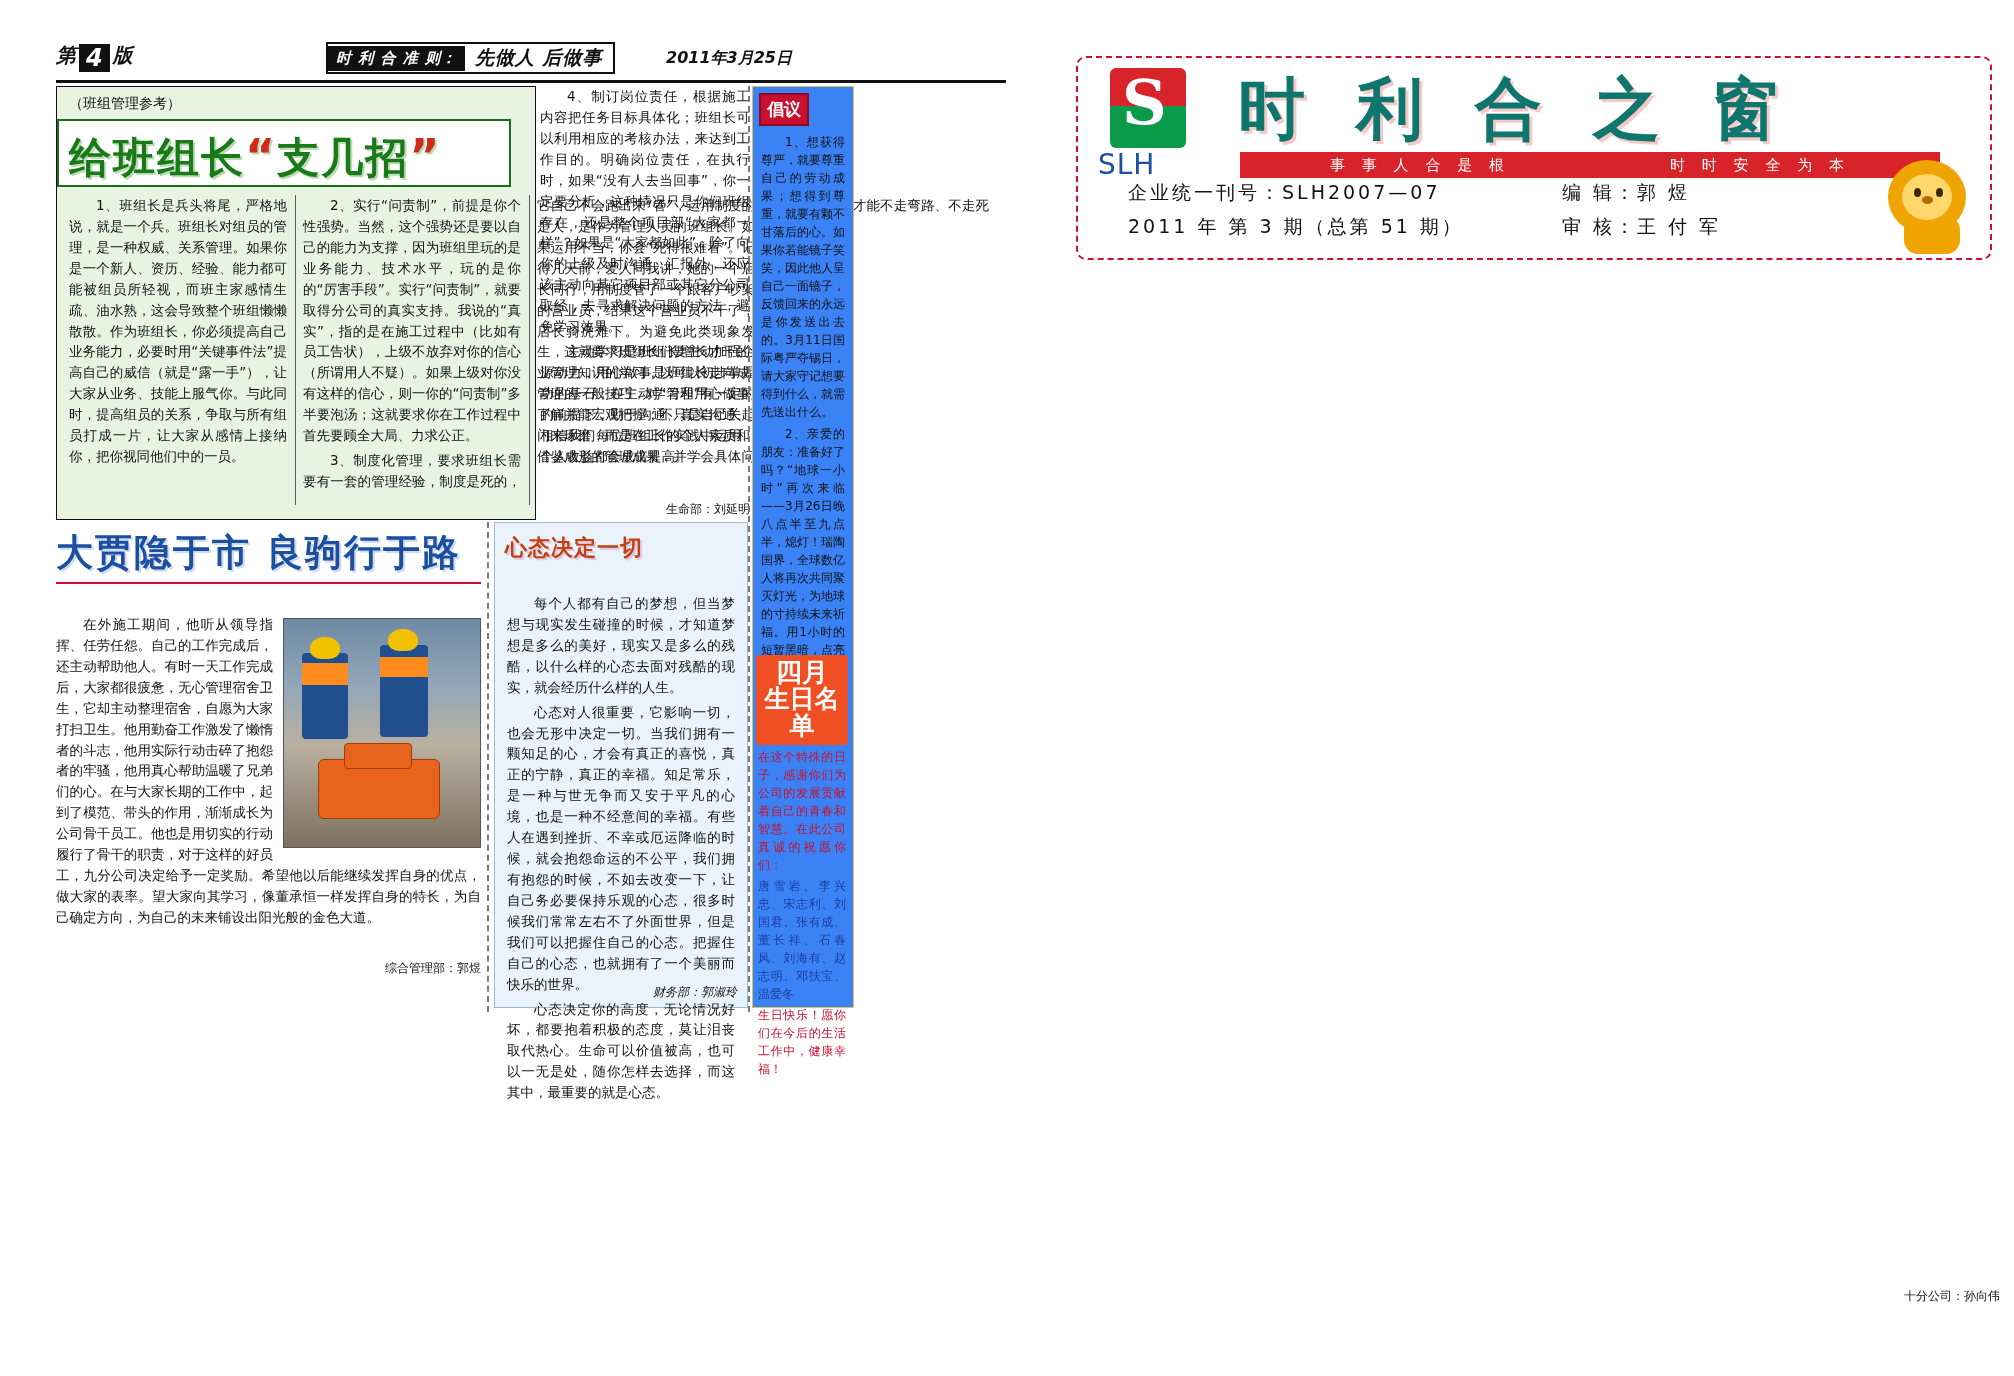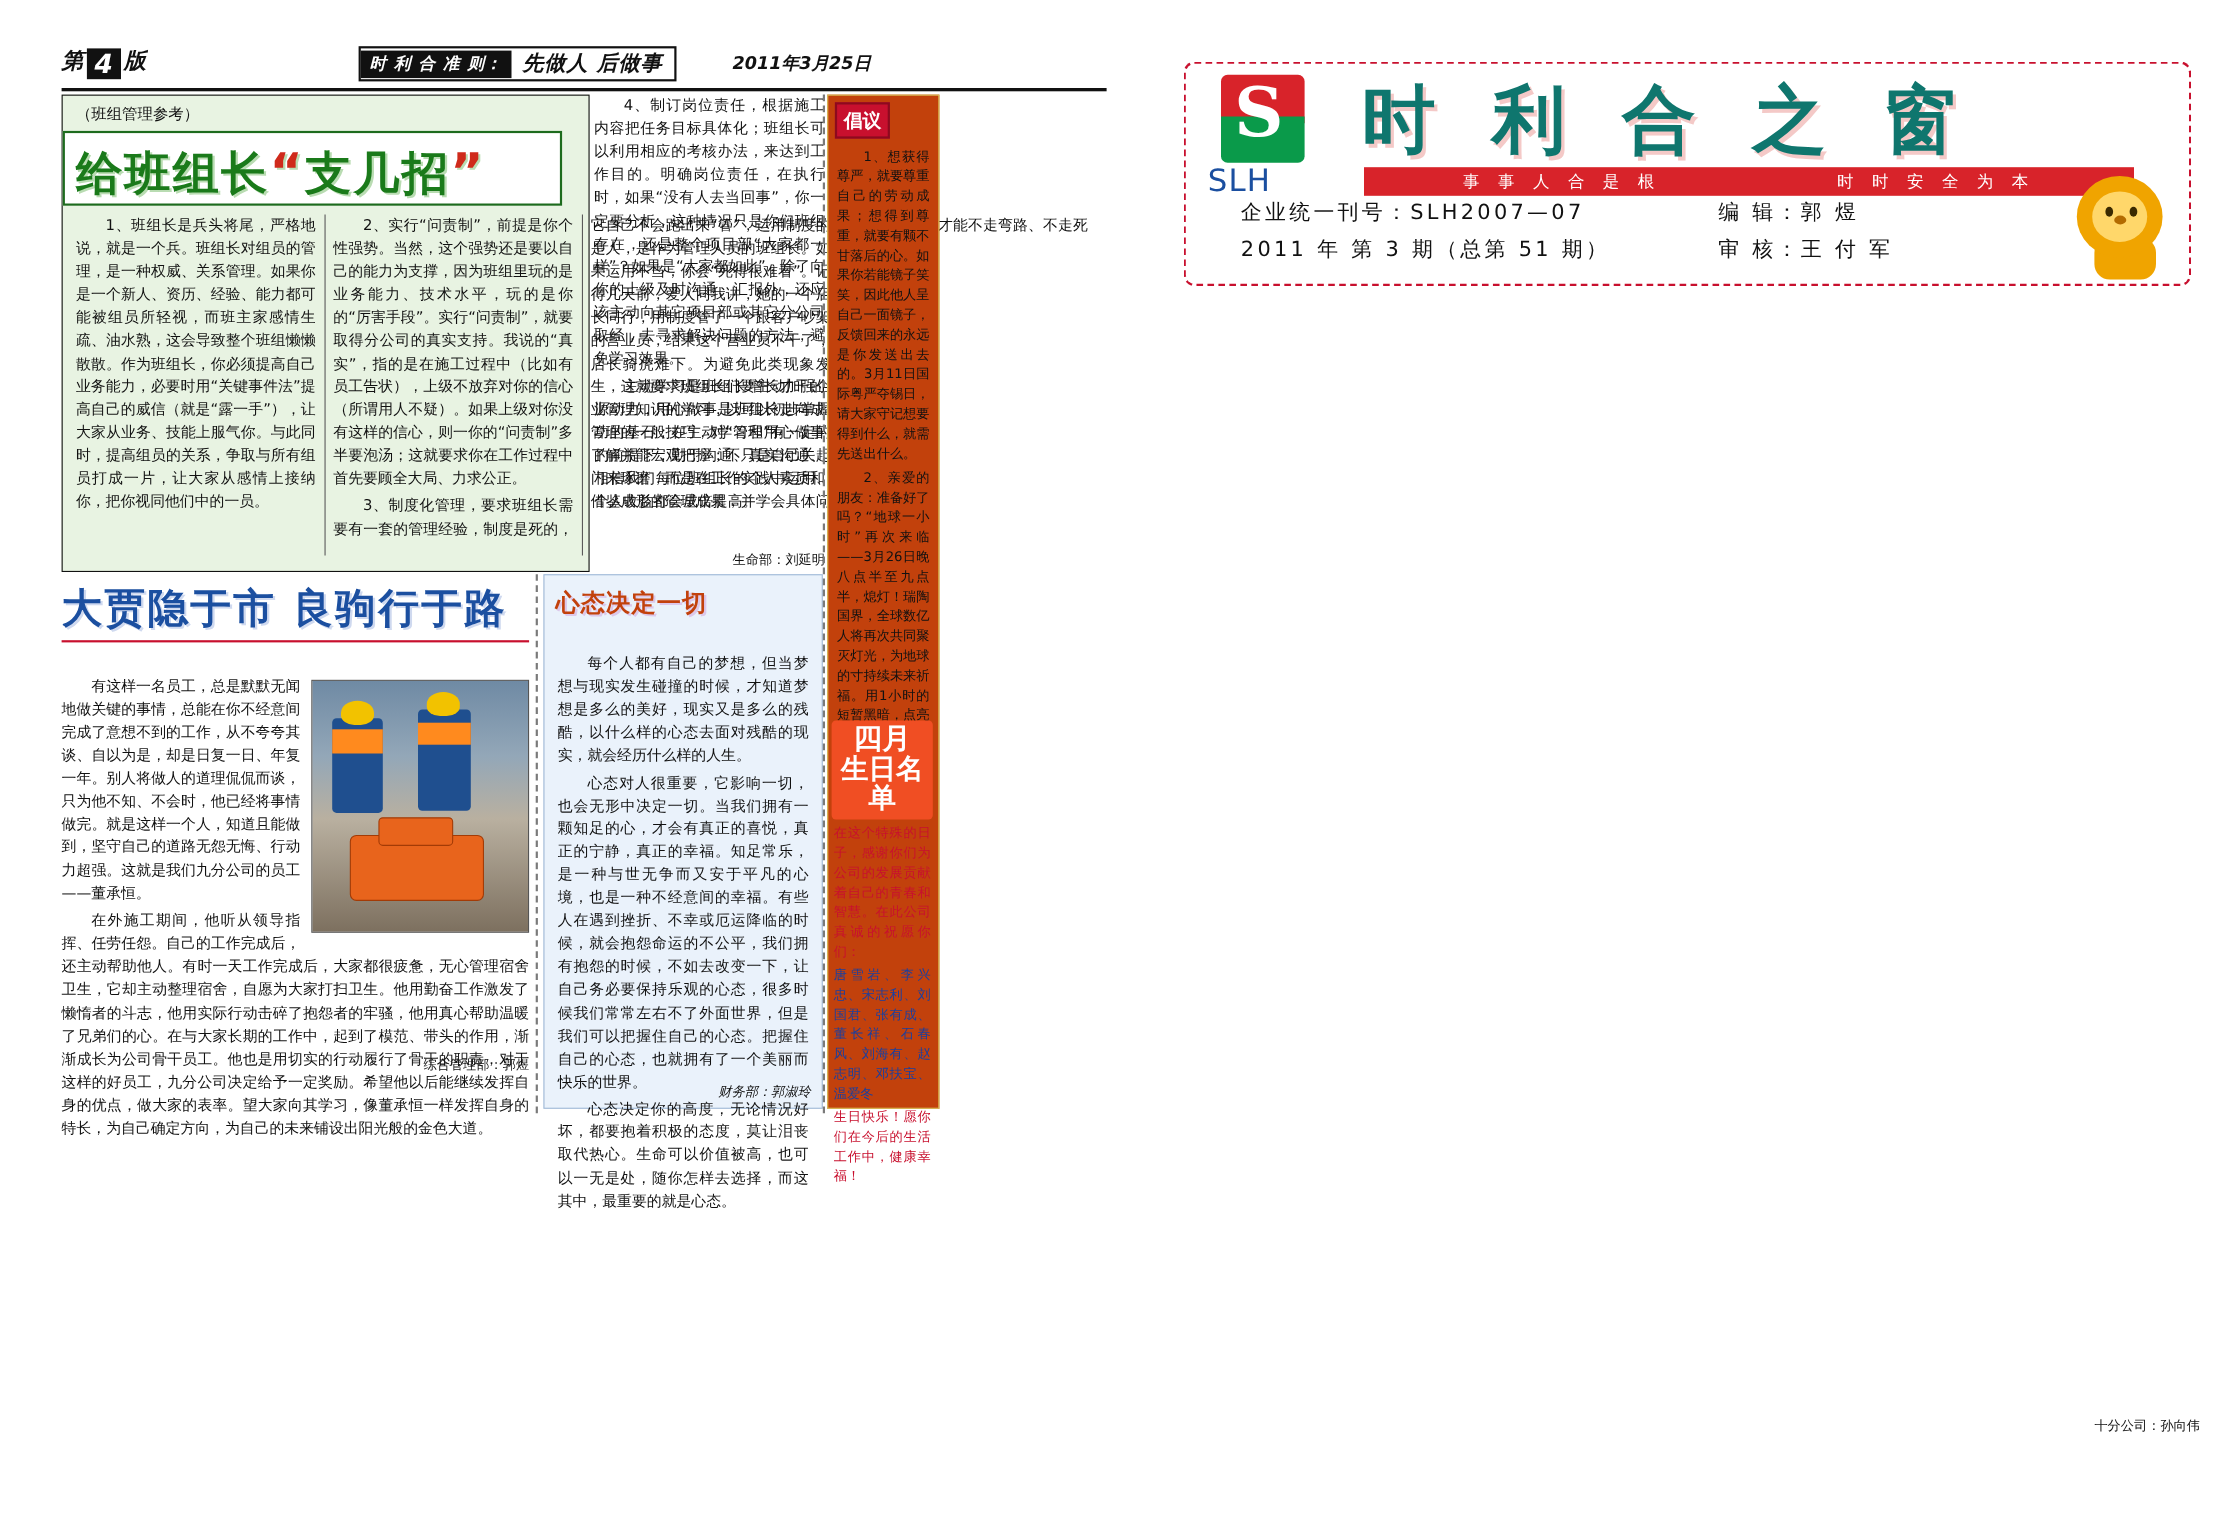--- a/index.html
+++ b/index.html
@@ -27,21 +27,21 @@
            text-shadow:2px 2px 0 #b9dcb2;}
   .t-green .quote{color:#cf2a1b;font-size:46px;}
   #art-top .cols{position:absolute;left:12px;top:108px;width:452px;height:310px;column-count:2;column-gap:16px;column-rule:1px solid #5a5a5a;}
 
   
   #art-top-c3{position:absolute;left:540px;top:86px;width:210px;height:432px;}
   #art-top-c3 .body-text{height:100%;}
   #sign-1{position:absolute;right:0;bottom:0;font-size:12px;color:#111;}
 
   
-  #yellow-col{position:absolute;left:752px;top:86px;width:100px;height:920px;background:#c2410c;border:1px solid #d9c45a;}
+  #yellow-col{position:absolute;left:752px;top:86px;width:100px;height:920px;background:#3b82f6;border:1px solid #d9c45a;}
   #yellow-col .cap{position:absolute;left:6px;top:6px;background:#c8102e;color:#fff;font-size:17px;font-weight:bold;padding:3px 6px;border:2px solid #8d0a1e;}
   #yellow-col .ytext{position:absolute;left:8px;top:46px;width:84px;font-size:12px;line-height:1.5;color:#111;text-align:justify;}
   #yellow-col .ytext p{margin:0 0 4px 0;text-indent:2em;}
   #april-ribbon{position:absolute;left:756px;top:655px;width:92px;height:86px;background:#f04e23;color:#fff;
       font-size:26px;font-weight:bold;line-height:1.05;text-align:center;padding-top:4px;border-radius:4px;}
   #april-ribbon .l2{font-size:25px;}
   #april-list{position:absolute;left:758px;top:748px;width:88px;font-size:12px;line-height:1.5;color:#c8102e;text-align:justify;}
   #april-list p{margin:0 0 3px 0;}
   #april-list .names{color:#1a3fa0;}
   #april-list .wish{color:#c8102e;}
@@ -160,21 +160,20 @@
         <div id="staff-photo">
           <div class="ph-worker" style="left:18px;top:34px;width:46px;height:86px;"></div>
           <div class="ph-vest" style="left:18px;top:44px;width:46px;height:22px;"></div>
           <div class="ph-helmet" style="left:26px;top:18px;width:30px;height:22px;"></div>
           <div class="ph-worker" style="left:96px;top:26px;width:48px;height:92px;"></div>
           <div class="ph-vest" style="left:96px;top:38px;width:48px;height:20px;"></div>
           <div class="ph-helmet" style="left:104px;top:10px;width:30px;height:22px;"></div>
           <div class="ph-machine" style="left:34px;top:140px;width:120px;height:58px;border-radius:6px;"></div>
           <div class="ph-machine" style="left:60px;top:124px;width:66px;height:24px;border-radius:4px;"></div>
         </div>
-        <p>有这样一名员工，总是默默无闻地做关键的事情，总能在你不经意间完成了意想不到的工作，从不夸夸其谈、自以为是，却是日复一日、年复一年。别人将做人的道理侃侃而谈，只为他不知、不会时，他已经将事情做完。就是这样一个人，知道且能做到，坚守自己的道路无怨无悔、行动力超强。这就是我们九分公司的员工——董承恒。</p>
         <p>在外施工期间，他听从领导指挥、任劳任怨。自己的工作完成后，还主动帮助他人。有时一天工作完成后，大家都很疲惫，无心管理宿舍卫生，它却主动整理宿舍，自愿为大家打扫卫生。他用勤奋工作激发了懒惰者的斗志，他用实际行动击碎了抱怨者的牢骚，他用真心帮助温暖了兄弟们的心。在与大家长期的工作中，起到了模范、带头的作用，渐渐成长为公司骨干员工。他也是用切实的行动履行了骨干的职责，对于这样的好员工，九分公司决定给予一定奖励。希望他以后能继续发挥自身的优点，做大家的表率。望大家向其学习，像董承恒一样发挥自身的特长，为自己确定方向，为自己的未来铺设出阳光般的金色大道。</p>
         <div id="sign-2">综合管理部：郭煜</div>
       </div>
     </div>
 
     <div id="art-mind">
       <div id="mind-title">心态决定一切</div>
       <div id="mind-body" class="body-text">
         <p>每个人都有自己的梦想，但当梦想与现实发生碰撞的时候，才知道梦想是多么的美好，现实又是多么的残酷，以什么样的心态去面对残酷的现实，就会经历什么样的人生。</p>
         <p>心态对人很重要，它影响一切，也会无形中决定一切。当我们拥有一颗知足的心，才会有真正的喜悦，真正的宁静，真正的幸福。知足常乐，是一种与世无争而又安于平凡的心境，也是一种不经意间的幸福。有些人在遇到挫折、不幸或厄运降临的时候，就会抱怨命运的不公平，我们拥有抱怨的时候，不如去改变一下，让自己务必要保持乐观的心态，很多时候我们常常左右不了外面世界，但是我们可以把握住自己的心态。把握住自己的心态，也就拥有了一个美丽而快乐的世界。</p>

